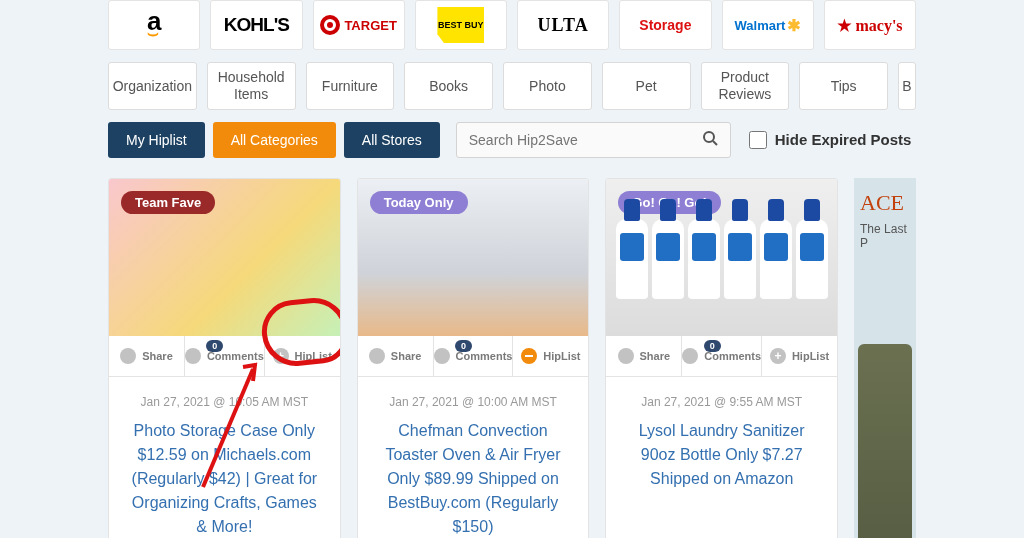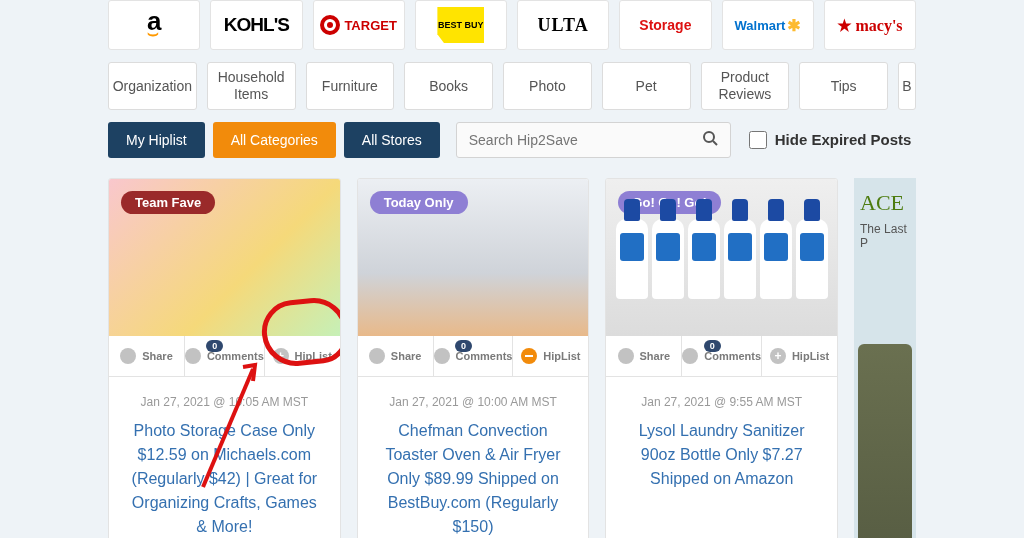--- a/index.html
+++ b/index.html
@@ -172,21 +172,21 @@
     .sidebar-ad {
       width: 62px;
       background: #d6e4ea;
       padding: 12px 6px;
       text-align: left;
       position: relative;
     }
     .ad-heading {
       font-family: Georgia, serif;
       font-size: 22px;
-      color: #4d7c0f;
+      color: #c2410c;
       margin-bottom: 6px;
     }
     .ad-sub { font-size: 12px; color: #555; }
     
     .scribble {
       position: absolute;
       width: 86px;
       height: 66px;
       border: 5px solid #d11;
       border-radius: 46px 50px 40px 50px;

